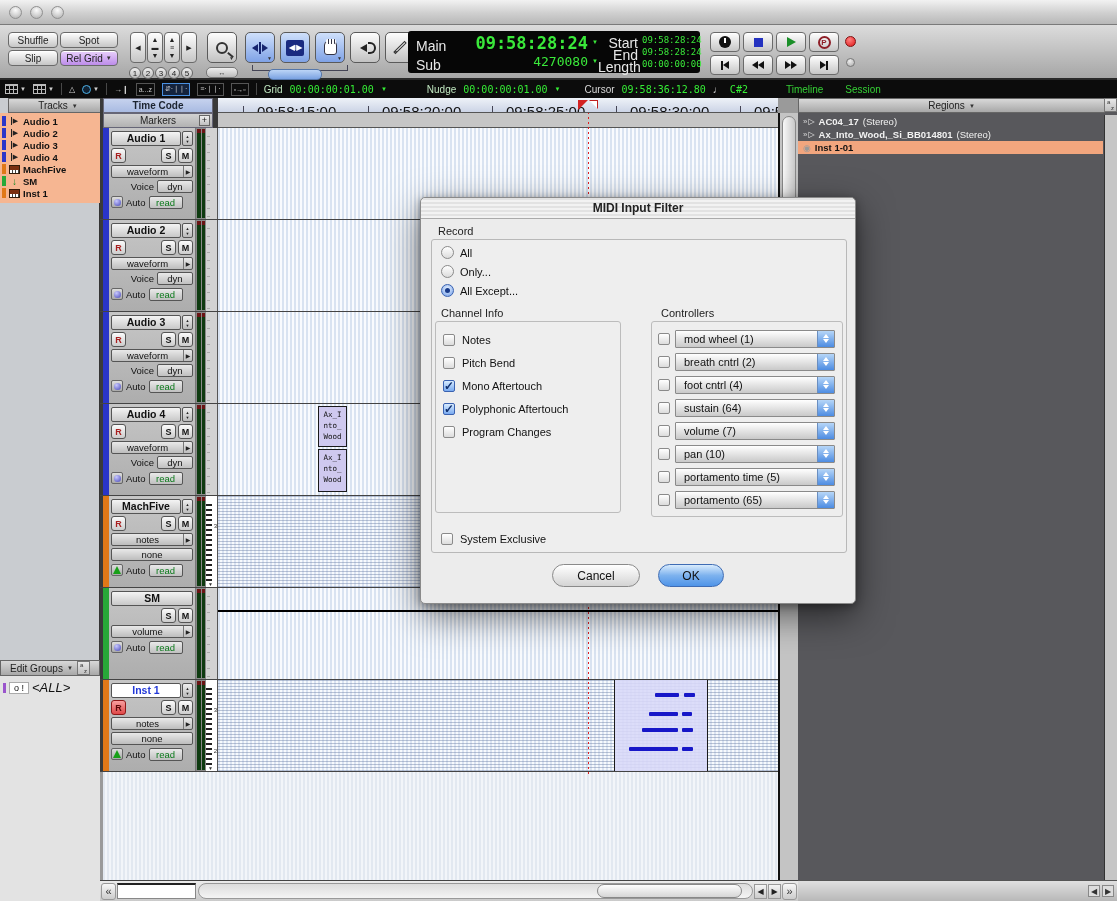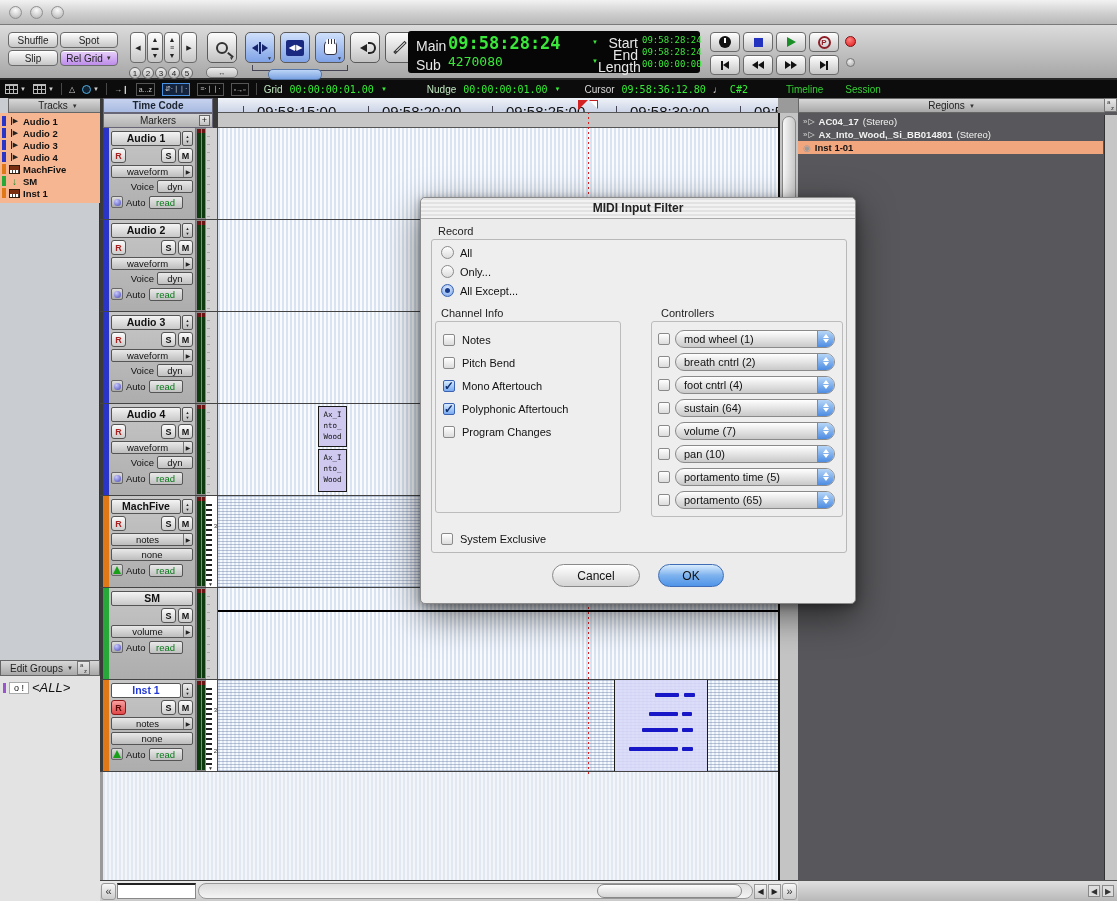--- a/index.html
+++ b/index.html
@@ -40,21 +40,21 @@
 .sel-icon span{color:#fff;font-size:8px;letter-spacing:-1px}
 .hand-icon{width:13px;height:14px;background:#fff;border:1px solid #334;border-radius:4px 4px 3px 3px;position:relative}
 .hand-icon::before{content:"";position:absolute;left:1px;top:-3px;width:10px;height:5px;background:repeating-linear-gradient(90deg,#fff 0 2px,#334 2px 3px);border-radius:2px}
 .spk-icon{position:relative;width:10px;height:14px}
 .spk-icon .cone{position:absolute;left:0;top:3px;width:0;height:0;border-top:4px solid transparent;border-bottom:4px solid transparent;border-right:7px solid #222}
 .spk-icon .wav{position:absolute;left:8px;top:1px;width:8px;height:12px;border:2px solid #222;border-left:none;border-radius:0 8px 8px 0}
 .pencil-icon{width:16px;height:3px;background:linear-gradient(90deg,#222 0 2px,#e8e8e8 2px 14px,#222 14px);transform:rotate(-45deg);border:1px solid #333}
 
 #lcd{position:absolute;left:408px;top:6px;width:292px;height:42px;background:#060606;border-radius:3px;color:#3ae83a}
 #lcd .lab{position:absolute;color:#e8e8e8;font-size:14px}
-#lcd .val{position:absolute;font-family:"DejaVu Sans Mono",monospace;text-align:left}
+#lcd .val{position:absolute;font-family:"DejaVu Sans Mono",monospace;text-align:right}
 #lcd .tri{position:absolute;color:#3ae83a;font-size:6px}
 
 #transport{position:absolute;left:710px;top:7px;display:grid;grid-template-columns:repeat(4,30px);grid-auto-rows:20px;gap:3px}
 #transport .tbbtn{width:30px;height:20px}
 .ic-stop{width:9px;height:9px;background:#2432c0}
 .ic-play{width:0;height:0;border-top:5px solid transparent;border-bottom:5px solid transparent;border-left:9px solid #1a8f28}
 .ic-p{width:13px;height:13px;border:2px solid #8e1f28;border-radius:50%;color:#8e1f28;font-size:8px;font-weight:bold;display:flex;align-items:center;justify-content:center}
 .ic-clk{width:12px;height:12px;background:#111;border-radius:50%;position:relative}
 .ic-clk::after{content:"";position:absolute;left:5px;top:2px;width:2px;height:5px;background:#fff}
 .tr-tri-l{width:0;height:0;border-top:4px solid transparent;border-bottom:4px solid transparent;border-right:6px solid #111}
@@ -200,21 +200,21 @@
 #lbl-channel{left:20px;top:109px}
 #ci-box{position:absolute;left:14px;top:123px;width:186px;height:192px;border:1px solid #bcbcbc;border-radius:3px}
 #channel-items{position:absolute;left:7px;top:6px}
 .cb-row{display:flex;align-items:center;gap:7px;height:23px}
 .cb{width:12px;height:12px;border:1px solid #8a8a8a;border-radius:2px;background:linear-gradient(#fff,#dcdcdc);font-size:12px;font-weight:bold;color:#10306e;line-height:10px;text-align:center}
 .cb.checked{border:1px solid #3a62b0;background:linear-gradient(#d8ecff,#79aaf0)}
 #lbl-controllers{left:240px;top:109px}
 #ctl-box{position:absolute;left:230px;top:123px;width:192px;height:196px;border:1px solid #bcbcbc;border-radius:3px}
 #controller-rows{position:absolute;left:6px;top:5px}
 .ctl-row{display:flex;align-items:center;gap:5px;height:23px}
-.popup{width:160px;height:18px;border:1px solid #8a8a8a;border-radius:9px;background:linear-gradient(#fff,#c9c9c9);display:flex;align-items:center;overflow:hidden}
+.popup{width:160px;height:18px;border:1px solid #8a8a8a;border-radius:1px;background:linear-gradient(#fff,#c9c9c9);display:flex;align-items:center;overflow:hidden}
 .popup .ptxt{flex:1;padding-left:8px;font-size:11px;color:#111;white-space:nowrap}
 .popup .pcap{width:17px;align-self:stretch;background:linear-gradient(#b6d6f8,#4d8ce2);border-left:1px solid #6a8ec0;display:flex;flex-direction:column;align-items:center;justify-content:center;gap:1px}
 .pcap i{display:block;width:0;height:0}
 .pcap .up{border-left:3px solid transparent;border-right:3px solid transparent;border-bottom:4px solid #fff}
 .pcap .dnn{border-left:3px solid transparent;border-right:3px solid transparent;border-top:4px solid #fff}
 #sysex-row{position:absolute;left:20px;top:329px}
 #dlg-buttons{position:absolute;left:0;top:366px;width:100%;display:flex;justify-content:center;gap:18px}
 .pillbtn{height:23px;border-radius:12px;border:1px solid #8a8a8a;font-size:12px;color:#111;background:linear-gradient(#fff,#d4d4d4);font-family:"Liberation Sans",sans-serif}
 #btn-cancel{width:88px}
 #btn-ok{width:66px;border:1px solid #3f6cb4;background:linear-gradient(#d9ecfd,#7db2ee 50%,#4f94e8)}

